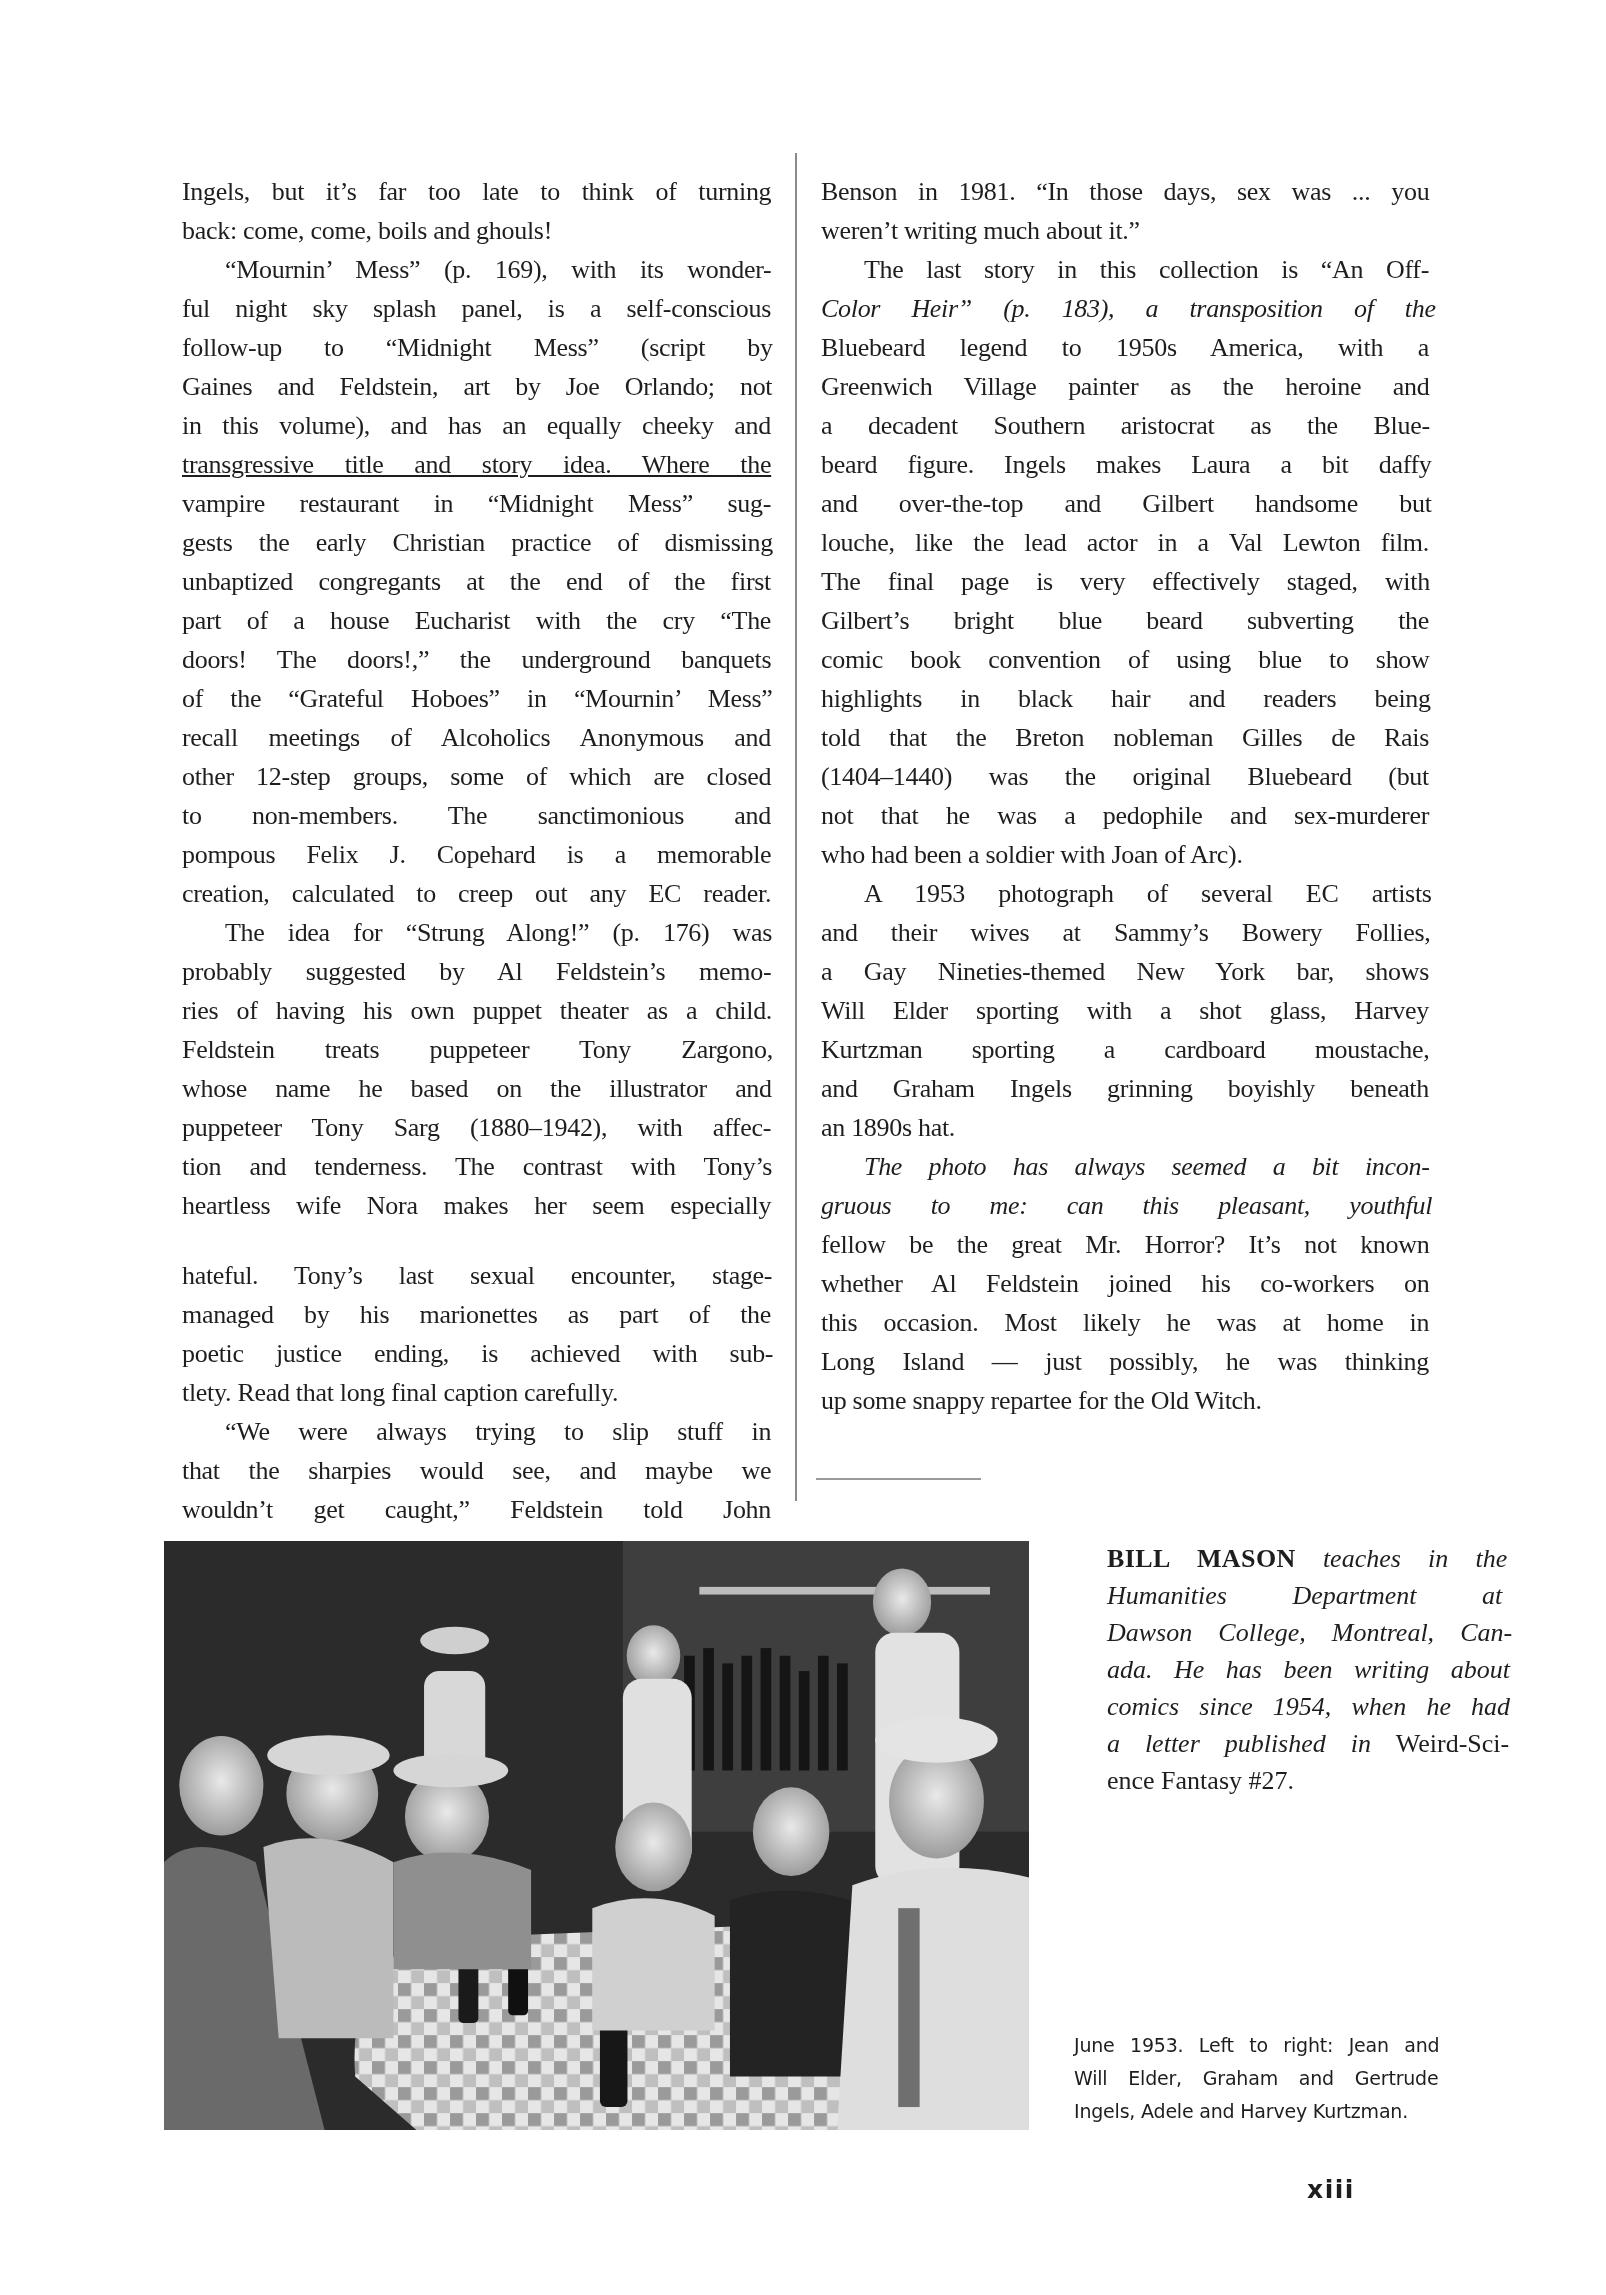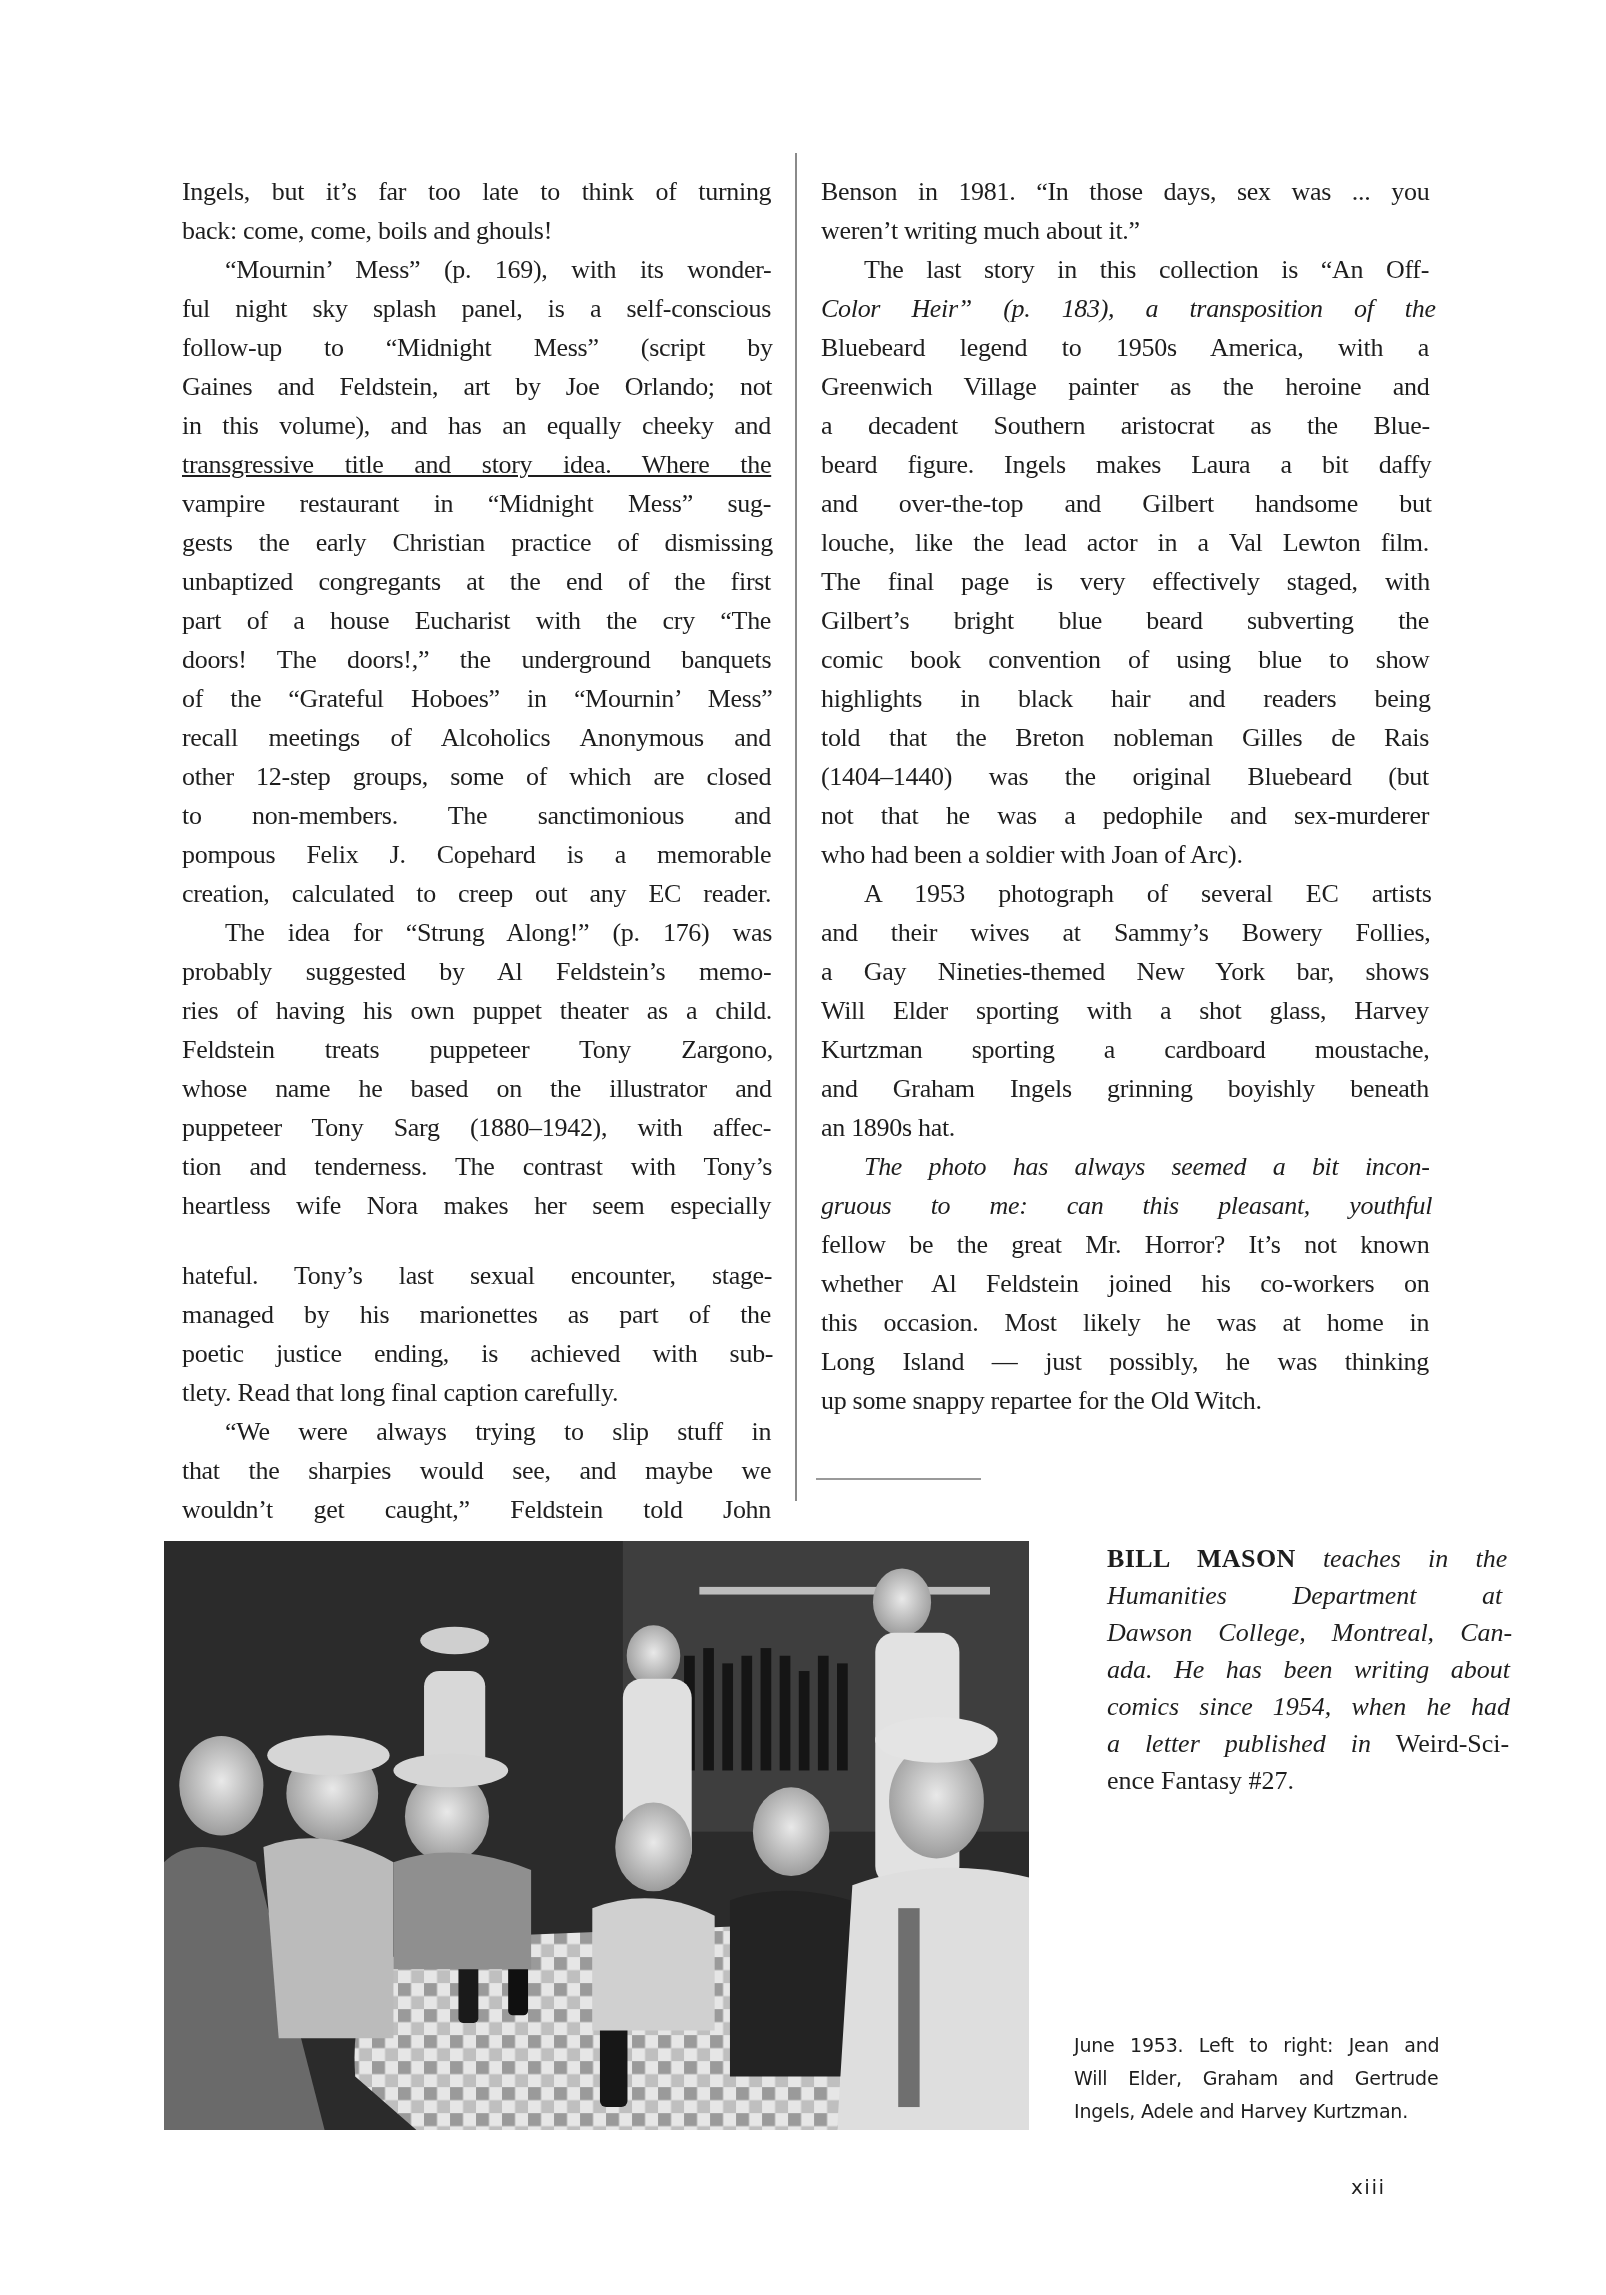--- a/index.html
+++ b/index.html
@@ -47,21 +47,21 @@
   .bio .i { font-style: italic; }
   .caption {
     position: absolute; left: 1074px; top: 2029px; width: 360px;
     font-family: "DejaVu Sans", "Liberation Sans", sans-serif;
     font-size: 19px; line-height: 33px; color: #1e1e1e;
   }
   .caption .line { height: 33px; letter-spacing: -0.2px; }
   .folio {
     position: absolute; left: 1307px; top: 2175px;
     font-family: "DejaVu Sans", "Liberation Sans", sans-serif;
-    font-weight: normal; font-size: 20px; letter-spacing: 1.5px; color: #1e1e1e; margin-left: 44px;
+    font-weight: bold; font-size: 25px; letter-spacing: 1.5px; color: #1e1e1e;
   }
 </style>
 </head>
 <body>
 
 <div>
 
   <div class="col col-left" id="left-col">
       <span class="line" style="display: block; width: auto; word-spacing: 15.6px;">Ingels, but it’s far too late to think of turning</span>
       <span class="line last">back: come, come, boils and ghouls!</span>

